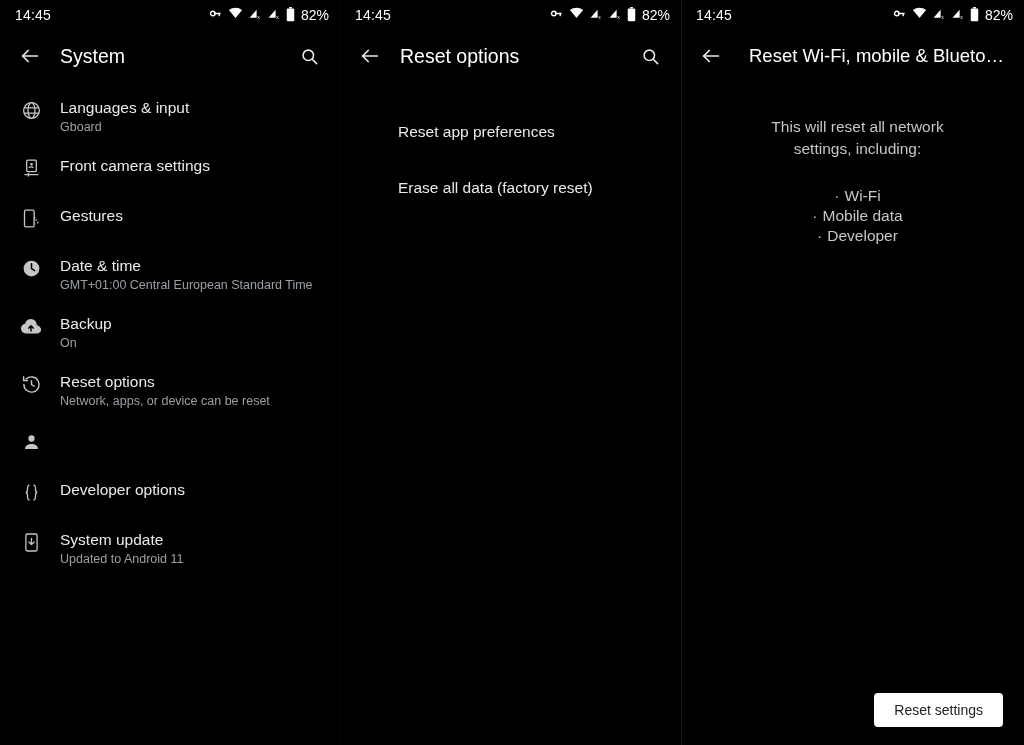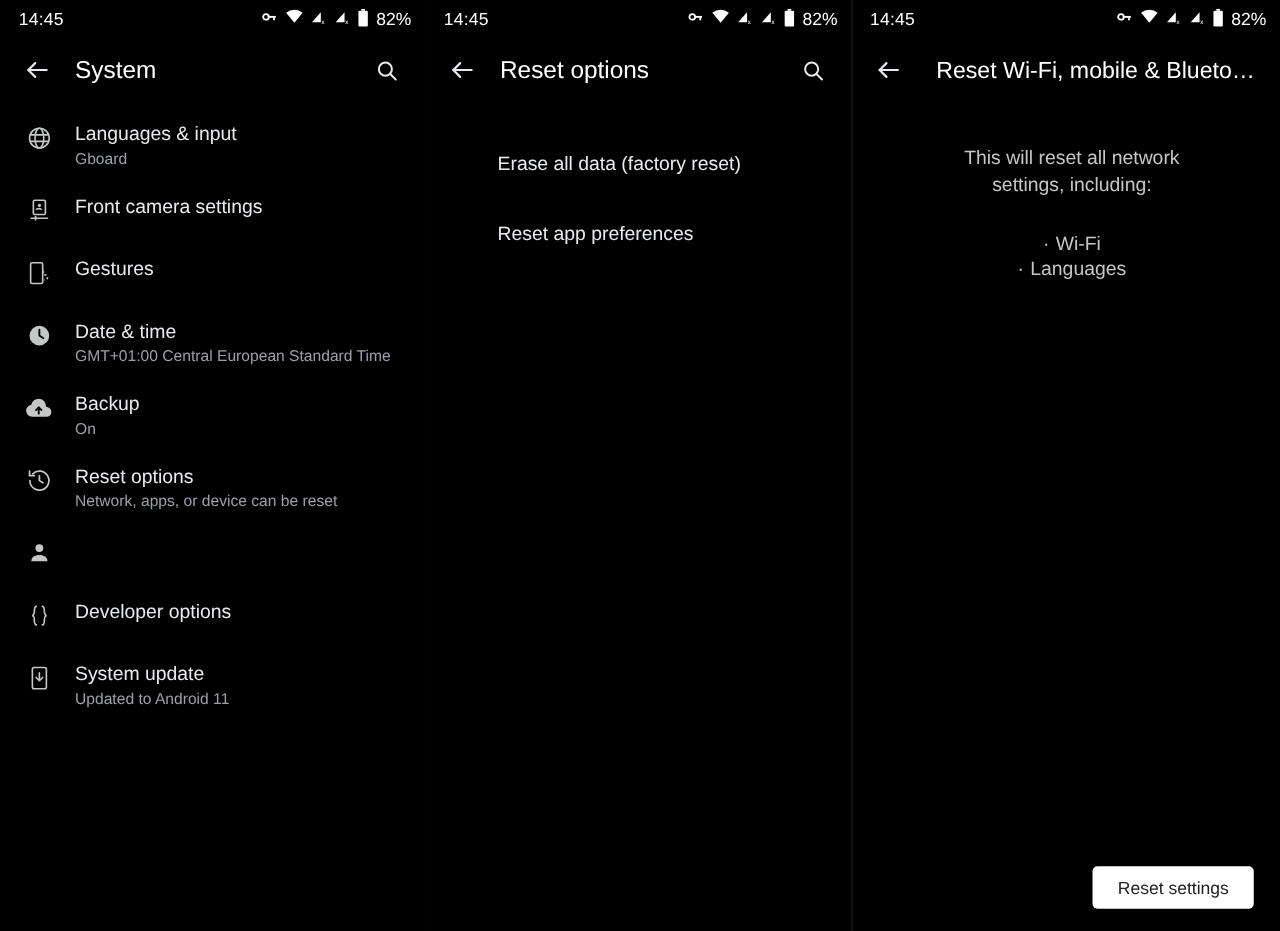--- a/index.html
+++ b/index.html
@@ -301,24 +301,24 @@
       <div class="search">
         <svg width="19" height="19" viewBox="0 0 24 24" fill="none" stroke="#e8eaed" stroke-width="2" stroke-linecap="round">
             <circle cx="10.5" cy="10.5" r="6.6"></circle>
             <path d="M15.4 15.4 21 21"></path>
           </svg>
       </div>
     </div>
 
     <div class="slist">
       <div class="srow">
+        <span>Reset app preferences</span>
+      </div>
+      <div class="srow">
         <span>Erase all data (factory reset)</span>
-      </div>
-      <div class="srow">
-        <span>Reset app preferences</span>
       </div>
     </div>
   </div>
 
   <div class="panel panel-3">
 
     <div class="statusbar">
       <div class="sb-time">14:45</div>
       <div class="sb-icons">
         <span>
@@ -362,21 +362,22 @@
             <path d="M10 6 4 12l6 6"></path>
           </svg>
       </div>
       <div class="title small">Reset Wi-Fi, mobile &amp; Blueto…</div>
     </div>
 
     <div class="body">
       <p>This will reset all network settings, including:</p>
       <ul class="bullets">
         <li>Wi-Fi</li>
-        <li>Languages</li>
+        <li>Mobile data</li>
+        <li>Developer</li>
       </ul>
     </div>
 
     <div class="btnwrap">
       <button class="btn">Reset settings</button>
     </div>
   </div>
 
 </div>
 

